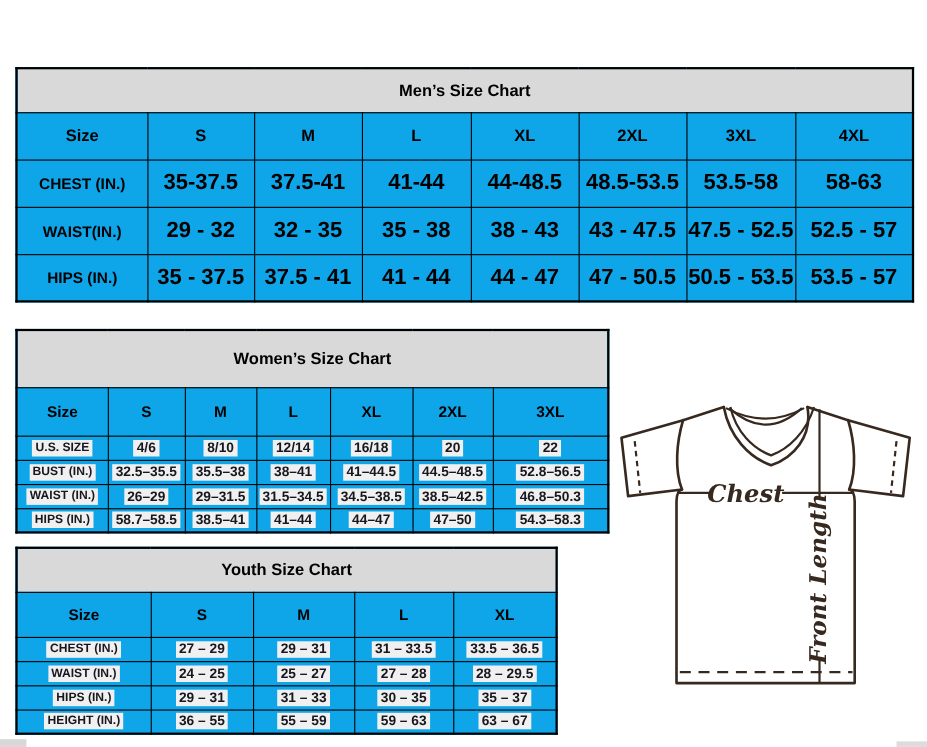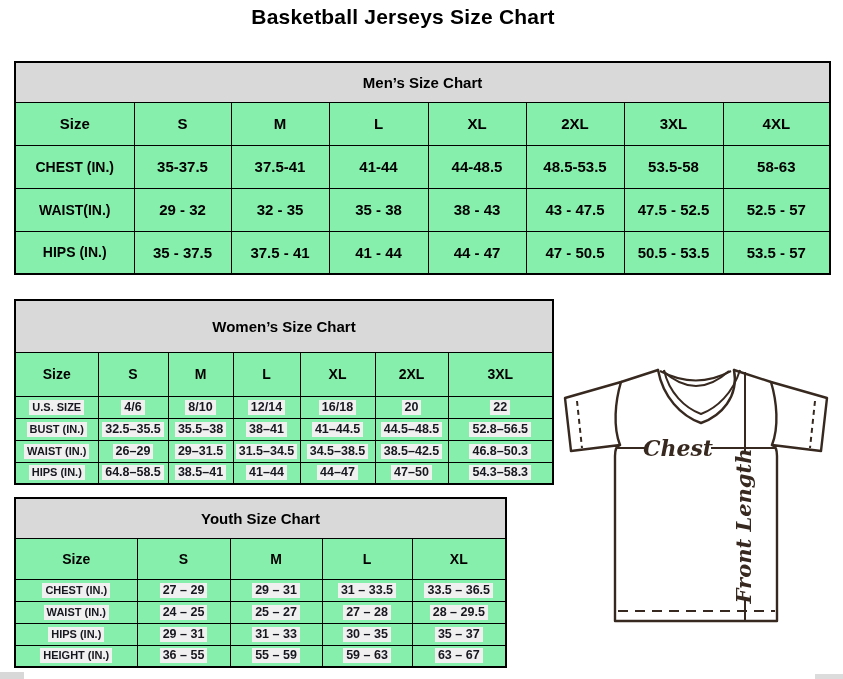--- a/index.html
+++ b/index.html
@@ -1,35 +1,35 @@
 <!DOCTYPE html>
 <html style="--header_band: #d9d9d9; --table_border: #000000; --highlight: #f0f0f0; --jersey_ink: #37291f; --data_text: #17171f;"><head>
 <meta charset="utf-8">
 <style>
   html,body{margin:0;padding:0;background:#fff;}
   .page{position:relative;width:843px;height:679px;background:#ffffff;overflow:hidden;
         font-family:"Liberation Sans",sans-serif;color:#000;}
   .page-title{position:absolute;top:5px;left:0;width:806px;text-align:center;
         font-size:21px;font-weight:bold;letter-spacing:.2px;}
 
-  table{position:absolute;border-collapse:collapse;table-layout:fixed;background:#86efac;
+  table{position:absolute;border-collapse:collapse;table-layout:fixed;background:#0ea5e9;
         border:2px solid var(--table_border,#000);}
   th,td{border:1px solid var(--table_border,#000);text-align:center;vertical-align:middle;
         padding:0;overflow:hidden;white-space:nowrap;}
   .band-row th{background:var(--header_band,#d9d9d9);font-size:15px;font-weight:bold;}
   .size-row th{font-weight:bold;}
 
   
   #mens-table{left:14px;top:61px;width:815px;}
   #mens-table .band-row{height:40px;}
   #mens-table .size-row{height:43px;}
   #mens-table .size-row th{font-size:15px;}
   #mens-table tbody tr{height:43px;}
   #mens-table tbody th{font-size:14px;font-weight:bold;}
-  #mens-table td{font-size:15px;font-weight:bold;}
+  #mens-table td{font-size:20px;font-weight:bold;}
 
   
   #womens-table{left:14px;top:299px;width:538px;}
   #womens-table .band-row{height:52px;}
   #womens-table .size-row{height:44px;}
   #womens-table .size-row th{font-size:14px;}
   #womens-table tbody tr{height:22px;}
   #womens-table tbody{color:var(--data_text,#17171f);}
   #womens-table tbody th{font-size:11px;font-weight:bold;}
   #womens-table td{font-size:12.5px;font-weight:bold;}
@@ -58,21 +58,20 @@
 
   .artifact{position:absolute;background:#d8d8d8;}
   #artifact-left{left:0;top:672px;width:24px;height:7px;}
   #artifact-right{left:815px;top:674px;width:28px;height:5px;background:#dcdcdc;}
 </style>
 </head>
 <body>
 
 <div class="page">
 
-  <div class="page-title">Basketball Jerseys Size Chart</div>
 
   <table id="mens-table">
     <colgroup>
       <col style="width:119px">
         <col style="width:97px">
         <col style="width:98px">
         <col style="width:99px">
       <col style="width:98px">
         <col style="width:98px">
         <col style="width:99px">
@@ -174,21 +173,21 @@
           <th><span class="hl">WAIST (IN.)</span></th>
           <td><span class="hl">26–29</span></td>
           <td><span class="hl">29–31.5</span></td>
           <td><span class="hl">31.5–34.5</span></td>
           <td><span class="hl">34.5–38.5</span></td>
           <td><span class="hl">38.5–42.5</span></td>
           <td><span class="hl">46.8–50.3</span></td>
         </tr>
         <tr>
           <th><span class="hl">HIPS (IN.)</span></th>
-          <td><span class="hl">64.8–58.5</span></td>
+          <td><span class="hl">58.7–58.5</span></td>
           <td><span class="hl">38.5–41</span></td>
           <td><span class="hl">41–44</span></td>
           <td><span class="hl">44–47</span></td>
           <td><span class="hl">47–50</span></td>
           <td><span class="hl">54.3–58.3</span></td>
         </tr>
       </tbody>
     </table>
 
   <table id="youth-table">

